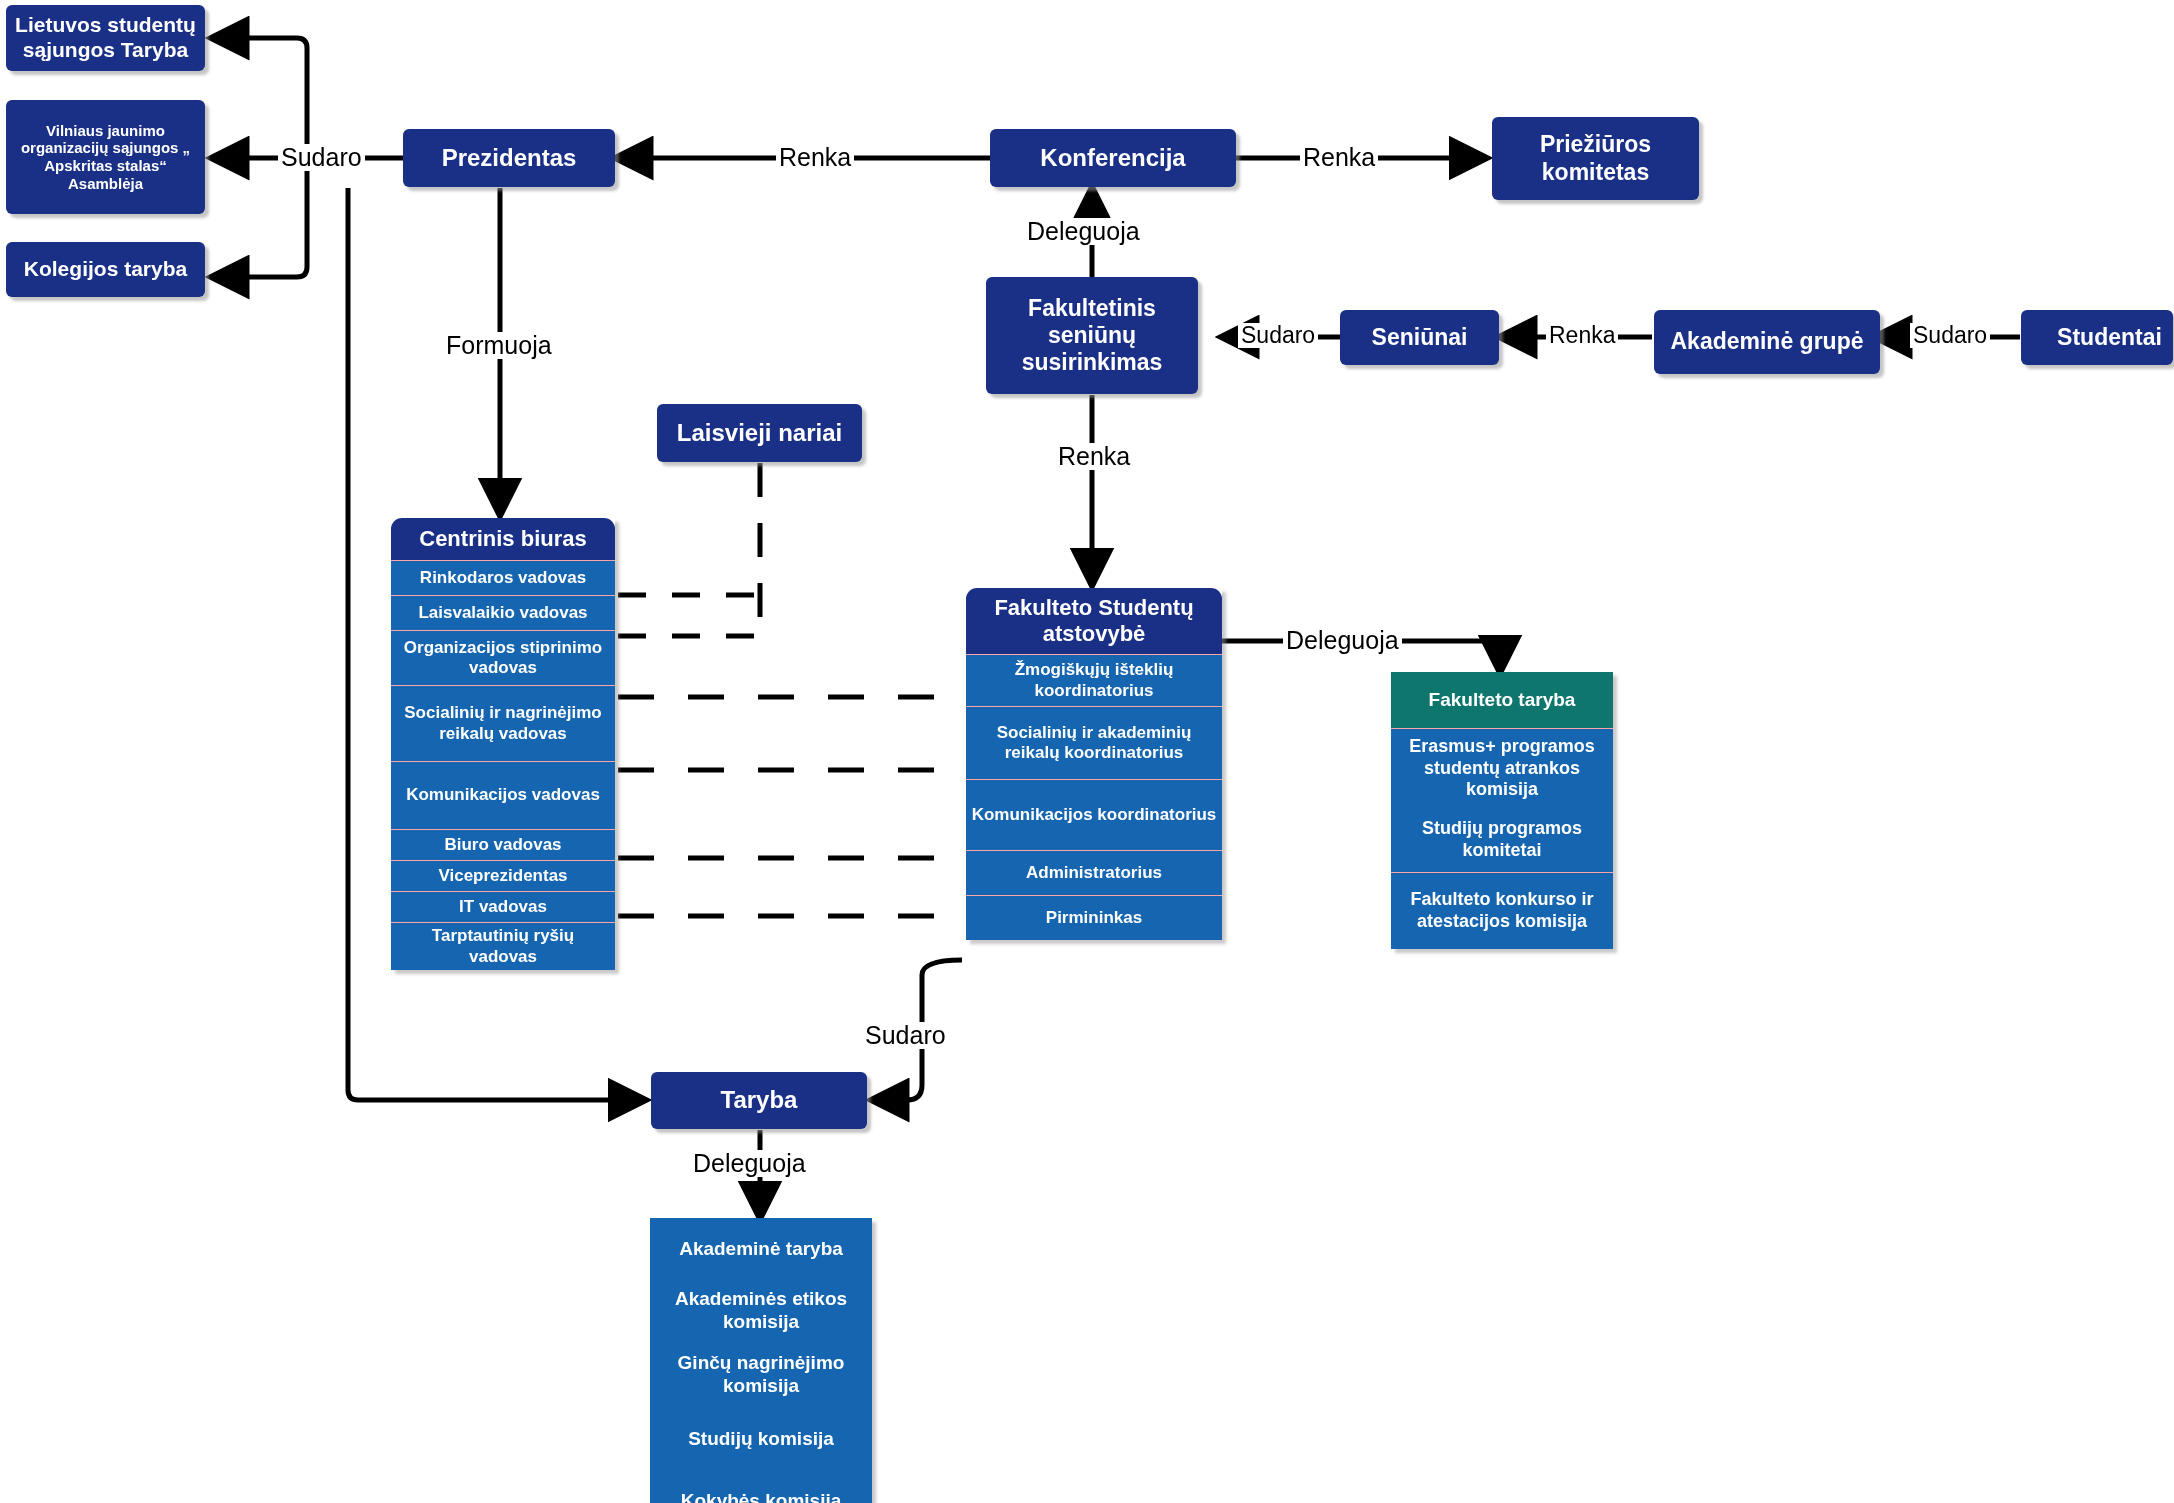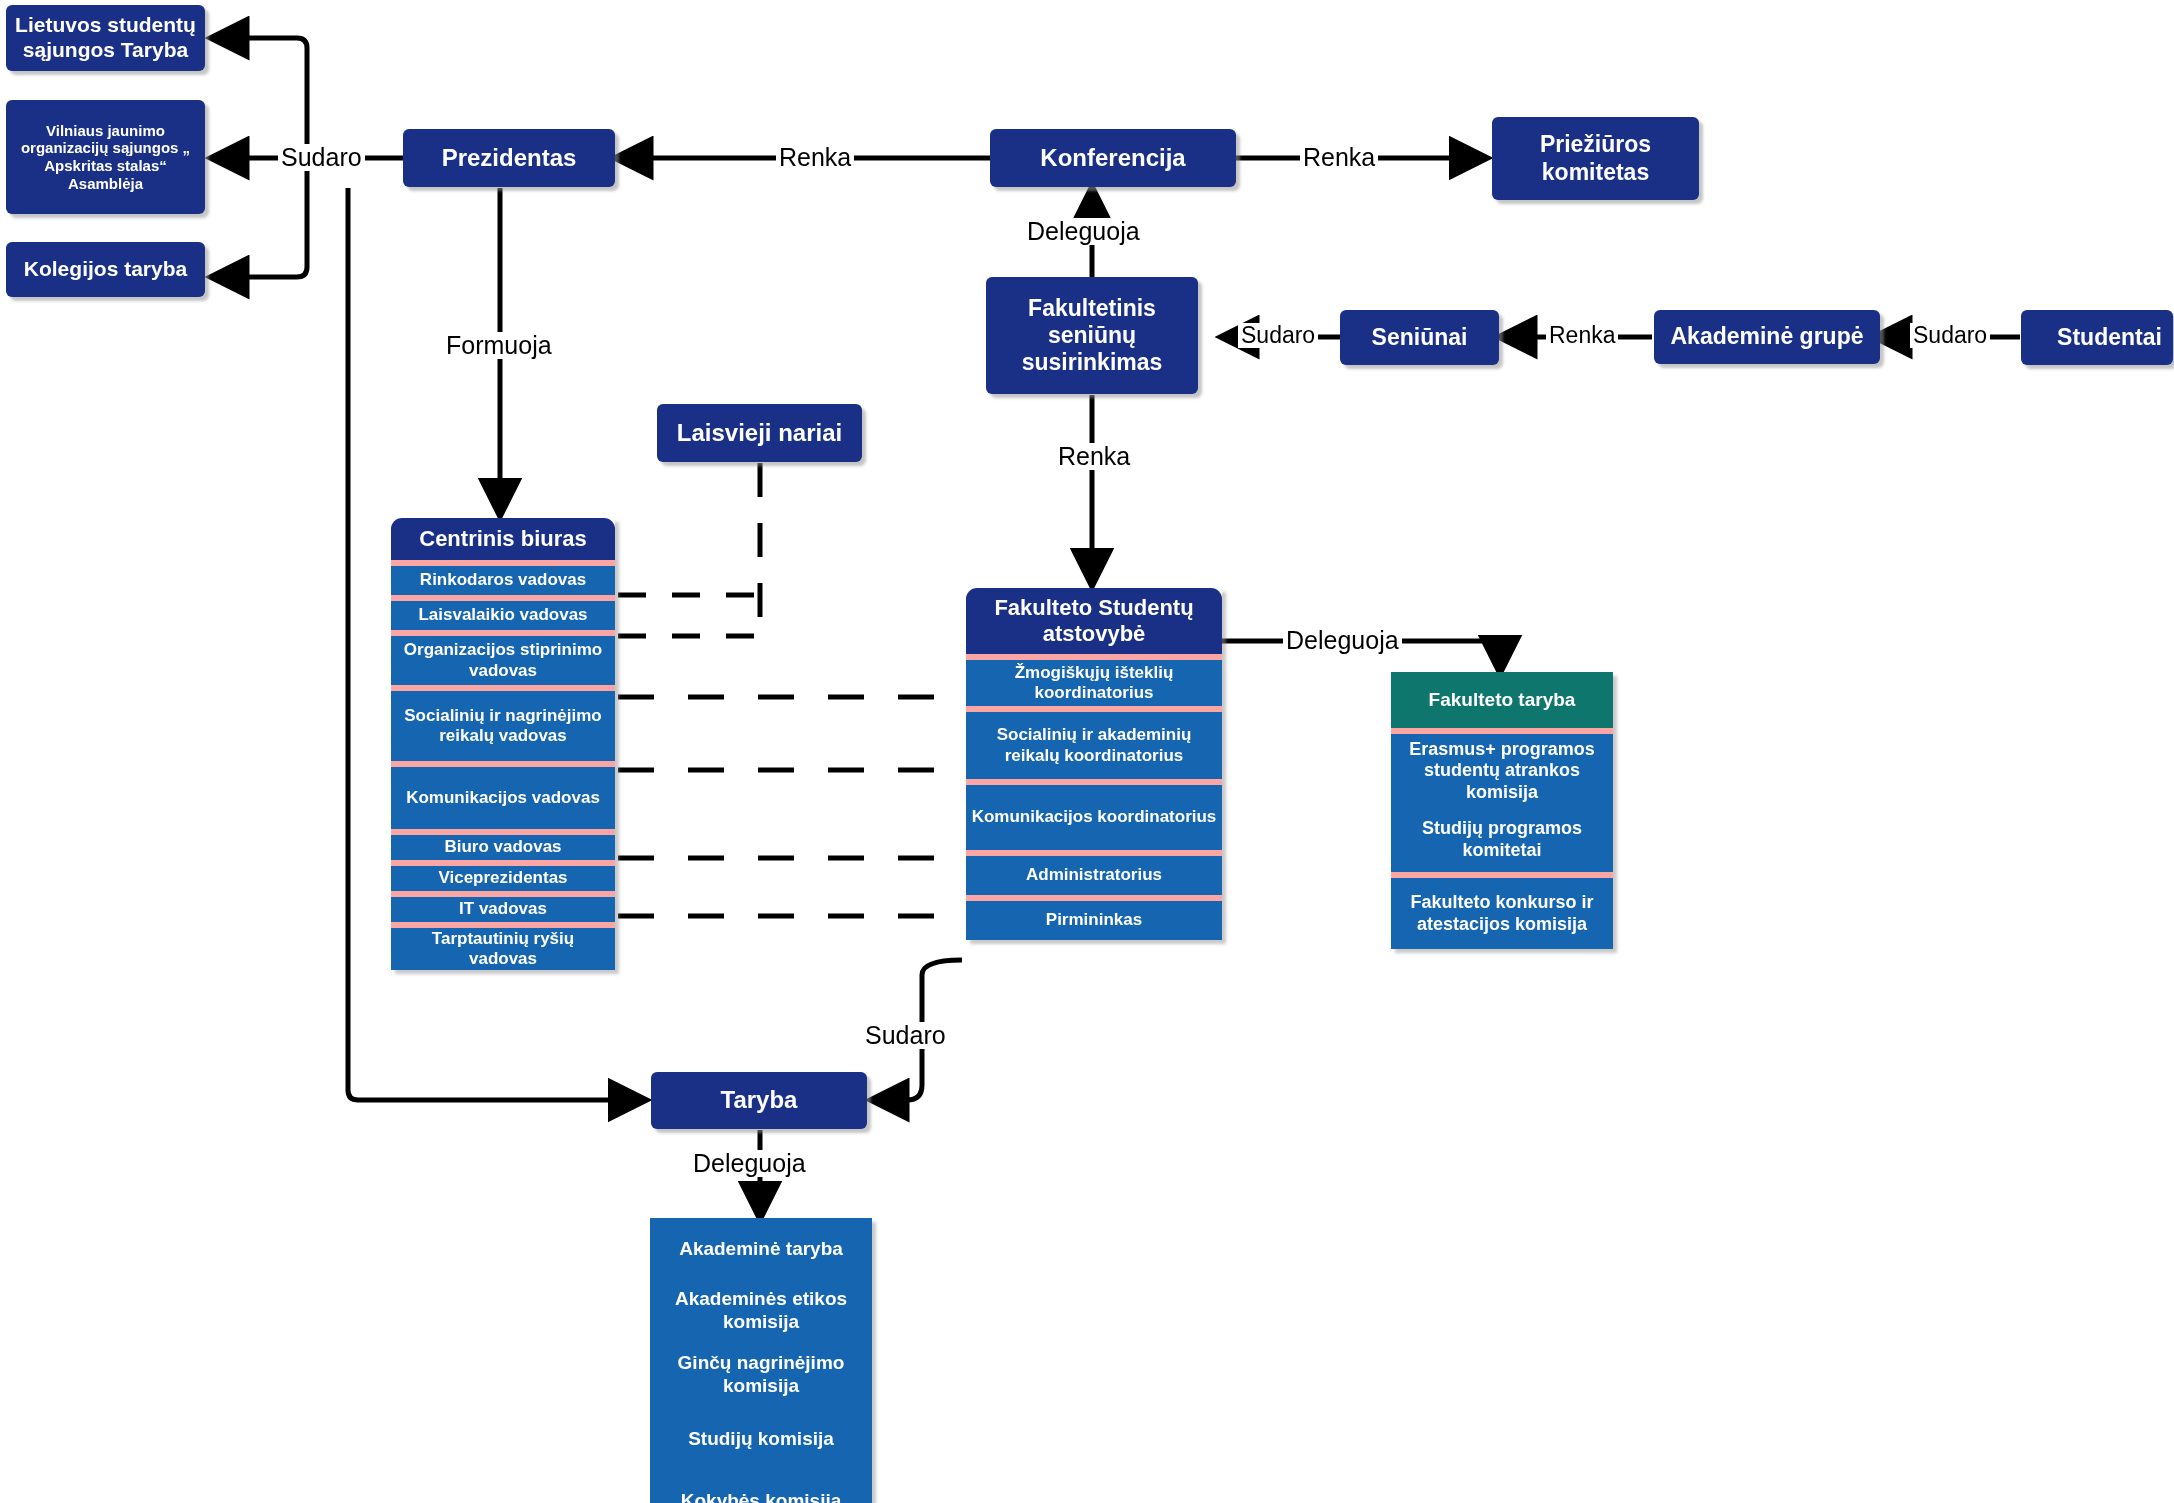--- a/index.html
+++ b/index.html
@@ -31,21 +31,21 @@
   .panel .phead{
     background:#1a3087;color:#fff;font-weight:bold;text-align:center;
     border-radius:11px 11px 0 0;
     display:flex;align-items:center;justify-content:center;
     line-height:1.18;box-sizing:border-box;padding:2px 5px;
   }
   .panel .prow{
     background:#1565b0;color:#fff;font-weight:bold;text-align:center;
     display:flex;align-items:center;justify-content:center;
     line-height:1.2;box-sizing:border-box;padding:2px 5px;
-    border-top:6px solid #fca5a5;
+    border-top:1px solid #fca5a5;
   }
   .panel.square .phead{border-radius:0;}
 
   
   .elabel{
     position:absolute;color:#000;font-weight:normal;
     background:#ffffff;
     line-height:1;
     white-space:nowrap;
     padding:1px 3px;
@@ -138,21 +138,21 @@
   </div>
 
   <div class="nodebox" style="left:986px;top:277px;width:212px;height:117px;font-size:23px;">
     <span>Fakultetinis seniūnų susirinkimas</span>
   </div>
 
   <div class="nodebox" style="left:1340px;top:310px;width:159px;height:55px;font-size:23px;">
     <span>Seniūnai</span>
   </div>
 
-  <div class="nodebox" style="left:1654px;top:310px;width:226px;height:54px;font-size:23px;">
+  <div class="nodebox" style="left:1654px;top:310px;width:226px;height:64px;font-size:23px;">
     <span>Akademinė grupė</span>
   </div>
 
   <div class="nodebox" style="left:2021px;top:310px;width:152px;height:55px;font-size:23px;padding-left:32px;">
     <span>Studentai</span>
   </div>
 
   <div class="nodebox" style="left:657px;top:404px;width:205px;height:58px;font-size:24px;">
     <span>Laisvieji nariai</span>
   </div>

